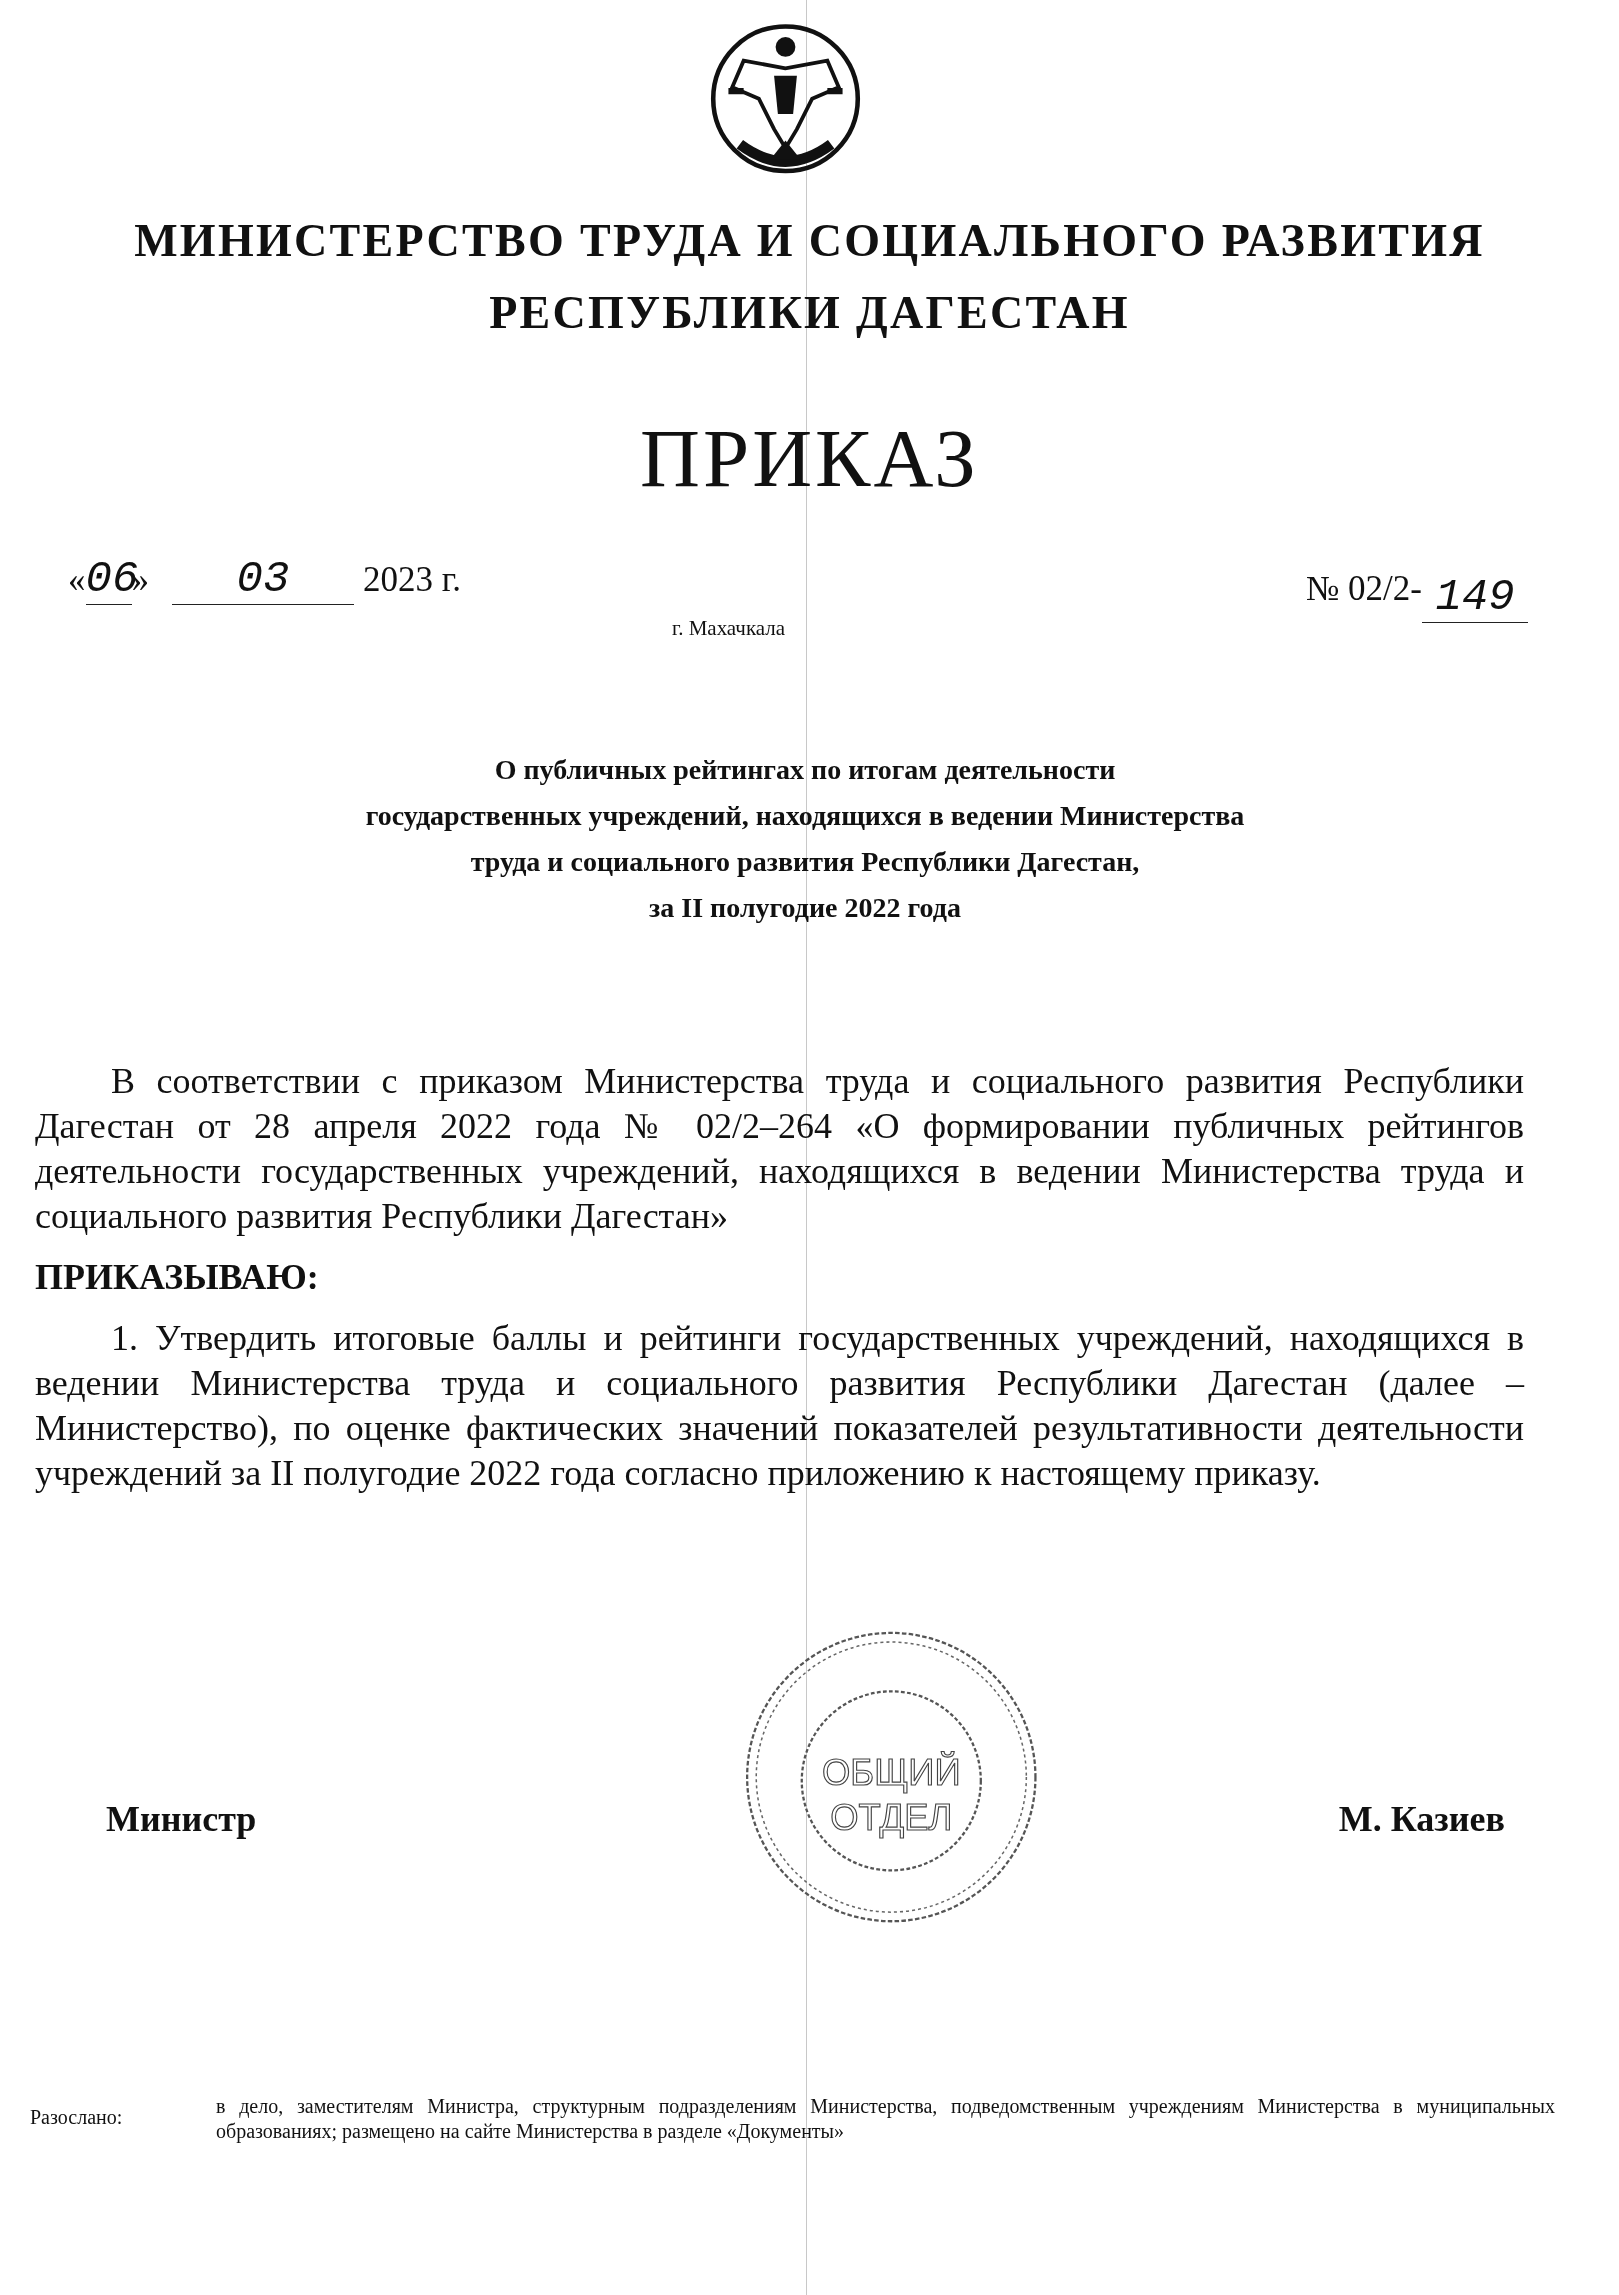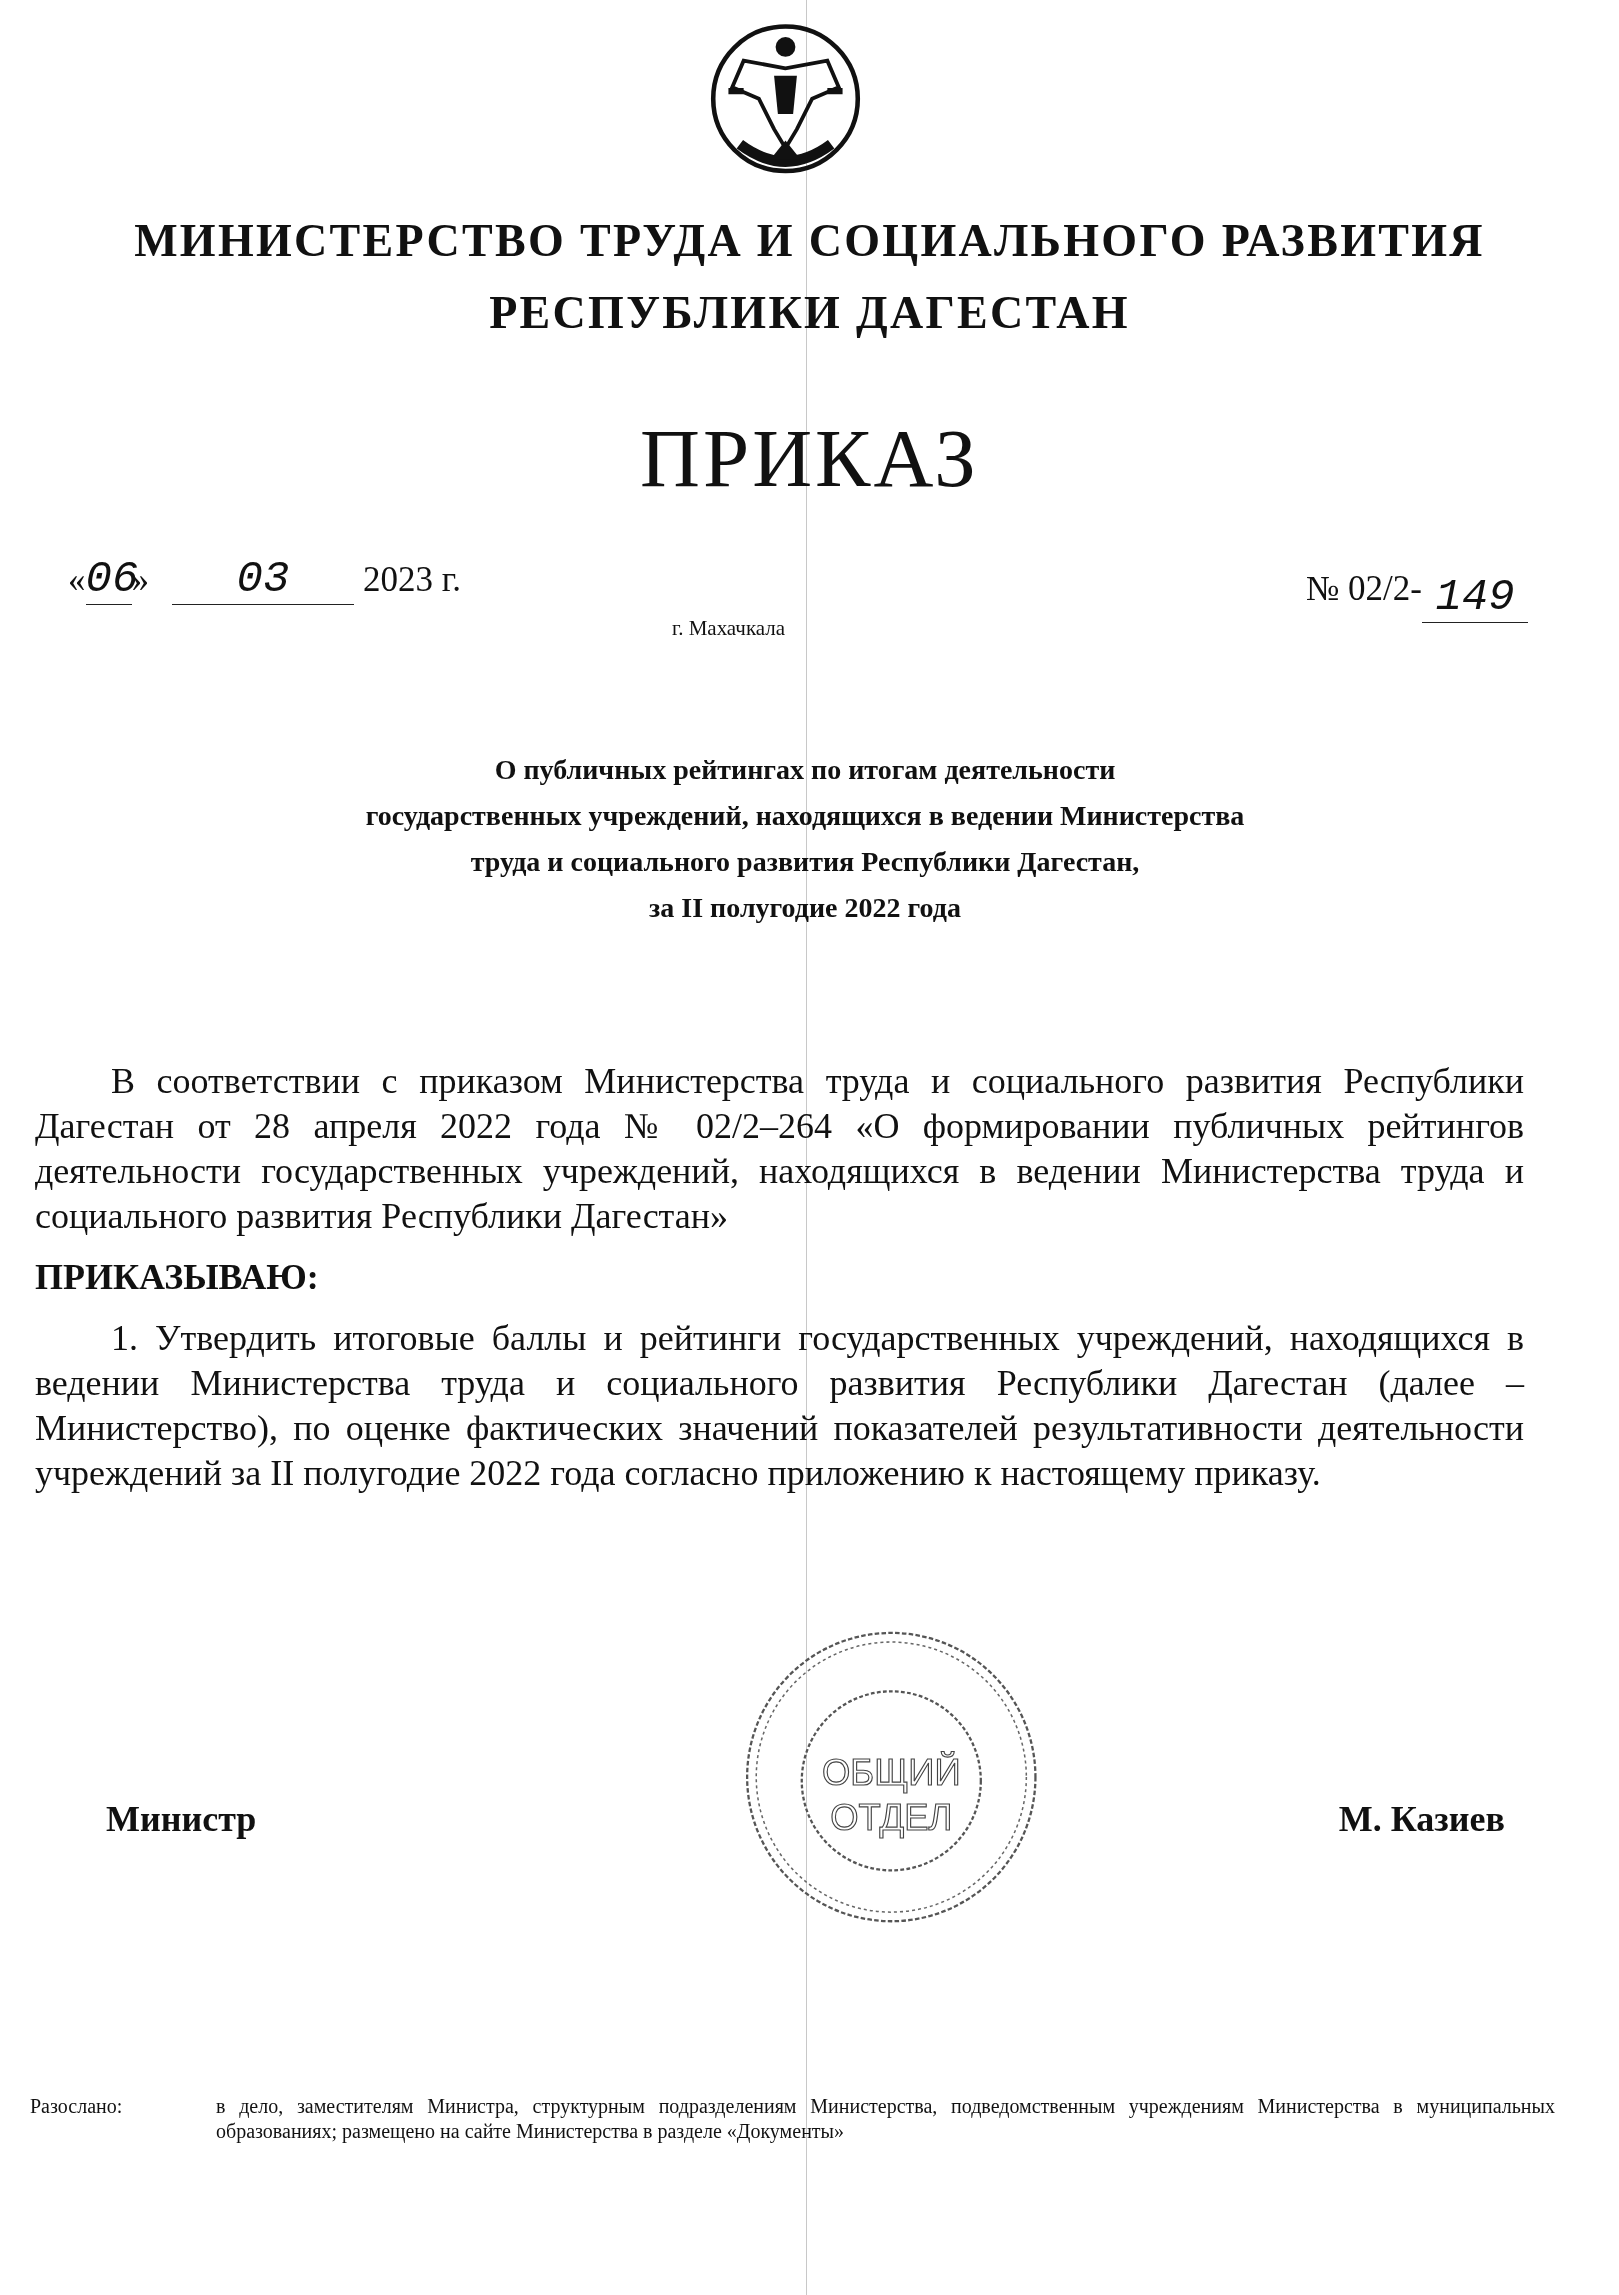--- a/index.html
+++ b/index.html
@@ -35,21 +35,21 @@
     .order-word { font-weight: bold; font-size: 36px; }
     .link { text-decoration: underline; }
     .signature-row { position: absolute; top: 1798px; left: 0; width: 1619px; font-size: 36px; font-weight: bold; }
     .sig-left { position: absolute; left: 106px; }
     .sig-right { position: absolute; right: 114px; }
     .stamp { position: absolute; left: 713px; top: 1610px; width: 349px; height: 319px; }
     .distribution {
       position: absolute; left: 30px; top: 2094px; width: 1525px; font-size: 20px; line-height: 25px;
       display: flex;
     }
-    .dist-label { width: 186px; flex-shrink: 0; }
+    .dist-label { width: 186px; flex-shrink: 0; margin-top: 11px; }
     .dist-text { flex: 1; text-align: justify; }
   </style>
 </head>
 <body>
 
 <div class="scan-line" style="left:806px;"></div>
 
 <div class="crest">
   <svg width="175" height="175" viewBox="0 0 230 230">
     <circle cx="115" cy="110" r="95" fill="none" stroke="#111" stroke-width="6"></circle>

